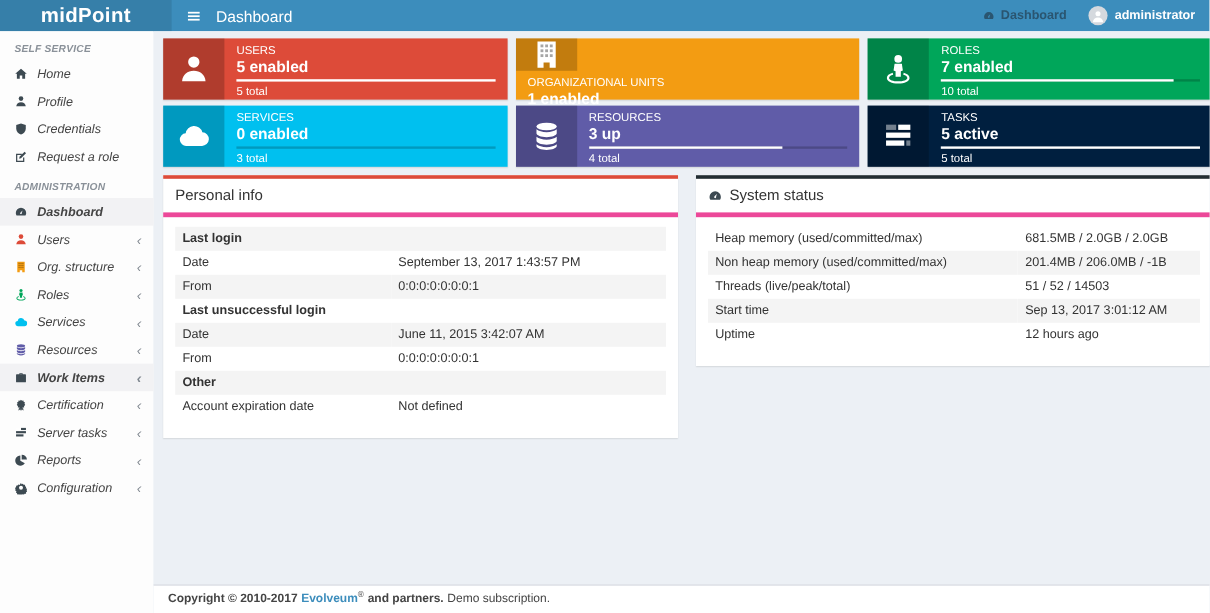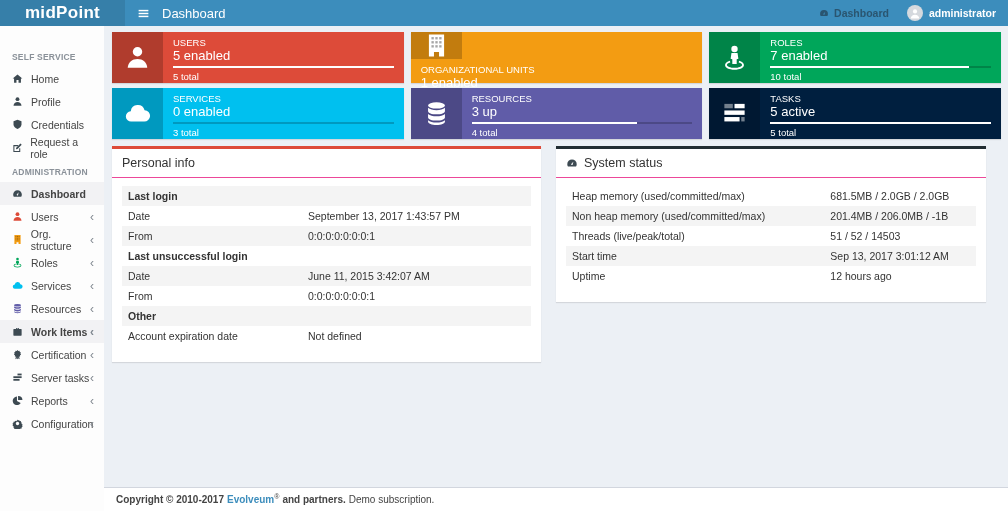--- a/index.html
+++ b/index.html
@@ -2,62 +2,62 @@
 <html><head>
 <meta charset="utf-8">
 <style>
   * { margin:0; padding:0; box-sizing:border-box; }
   html,body { width:1008px; height:511px; overflow:hidden; }
   body { font-family:"Liberation Sans","DejaVu Sans",sans-serif; font-size:11px; color:#333; background:#ecf0f5; }
   svg { width:1em; height:1em; fill:currentColor; display:block; }
 
   
   .navbar { height:26px; background:#3c8dbc; display:flex; align-items:stretch; }
-  .logo { width:125px; background:#367fa9; color:#fff; font-weight:bold; font-size:17px;
+  .logo { width:143px; background:#367fa9; color:#fff; font-weight:bold; font-size:17px;
           display:flex; align-items:center; justify-content:center; letter-spacing:.3px; }
   .nav-left { display:flex; align-items:center; flex:1; }
   .hamburger { color:#fff; padding:0 12px; height:26px; display:flex; align-items:center; cursor:pointer; font-size:13px; }
   .page-title { color:#fff; font-size:13px; }
   .nav-right { display:flex; align-items:center; gap:18px; padding-right:12px; }
   .nav-breadcrumb { display:flex; align-items:center; gap:5px; color:#2a5570; font-size:10.5px; font-weight:bold; cursor:pointer; }
   .nav-user { display:flex; align-items:center; gap:6px; cursor:pointer; }
   .avatar { width:16px; height:16px; border-radius:50%; background:#d5d9de; color:#fff;
             display:flex; align-items:center; justify-content:center; font-size:11px; overflow:hidden; }
   .avatar svg { width:12px; height:12px; margin-top:2px; fill:#fff; }
   .nav-username { color:#fff; font-size:10.5px; font-weight:bold; }
 
   
   .main-row { display:flex; height:485px; }
-  .sidebar { width:104px; background:#fdfdfd; flex-shrink:0; padding-top:18px; }
+  .sidebar { width:128px; background:#fdfdfd; flex-shrink:0; padding-top:1px;font-style:italic; }
   .side-section-label { font-size:8.5px; font-weight:bold; color:#8a9199; padding:8px 12px 5px; letter-spacing:.2px; }
   .side-item { display:flex; align-items:center; height:23px; padding:0 10px 0 12px; font-size:10.5px; color:#444; cursor:pointer; position:relative; }
   .side-item .s-icon { width:12px; font-size:11px; margin-right:7px; color:#3d4a52; display:flex; }
   .side-item.active { background:#f2f2f4; font-weight:bold; }
   .side-chevron { position:absolute; right:10px; color:#808890; font-size:12px; line-height:1; }
 
   .content { flex:1; display:flex; flex-direction:column; background:#ecf0f5; }
   .main { flex:1; padding:6px 7px 0 8px; }
 
   
   .boxes { display:grid; grid-template-columns:repeat(3,1fr); gap:5px 7px; }
   .info-box { height:51px; display:flex; color:#fff; cursor:pointer; box-shadow:0 1px 1px rgba(0,0,0,.1); }
   .ib-icon { width:51px; flex-shrink:0; background:rgba(0,0,0,.2); display:flex; align-items:center; justify-content:center; font-size:27px; }
   .ib-content { flex:1; padding:5px 10px 4px; display:flex; flex-direction:column; }
   .ib-label { font-size:9.5px; line-height:11px; white-space:nowrap; }
-  .ib-value { font-size:13px; font-weight:normal; line-height:15px; }
+  .ib-value { font-size:13px; font-weight:bold; line-height:15px; }
   .ib-progress { height:2px; background:rgba(0,0,0,.2); margin:3px 0 3px; }
   .ib-progress-fill { height:2px; background:#fff; }
   .ib-total { font-size:9.5px; line-height:11px; }
 
   
   .panels { display:flex; gap:15px; margin-top:7px; align-items:flex-start; }
   .panel { background:#fff; border-top:3px solid #ccc; box-shadow:0 1px 1px rgba(0,0,0,.1); }
   .panel-personal { width:429px; }
   .panel-system { width:430px; }
-  .panel-header { padding:7px 10px; font-size:12.5px; color:#333; border-bottom:1px solid #ec4899;
+  .panel-header { padding:7px 10px; font-size:12.5px; color:#333; border-bottom:4px solid #ec4899;
                   display:flex; align-items:center; gap:6px; }
   .panel-header .p-icon { font-size:12px; color:#3d4a52; display:flex; }
   .panel-body { padding:8px 10px 16px; }
   table.kv { width:100%; border-collapse:collapse; font-size:10.5px; color:#333; }
   table.kv td { padding:4px 6px; height:18px; vertical-align:middle; }
   table.kv tr.stripe { background:#f4f4f4; }
   td.sec { font-weight:bold; }
   .panel-personal td.k { width:44%; }
   .panel-system td.k { width:63%; }
 

